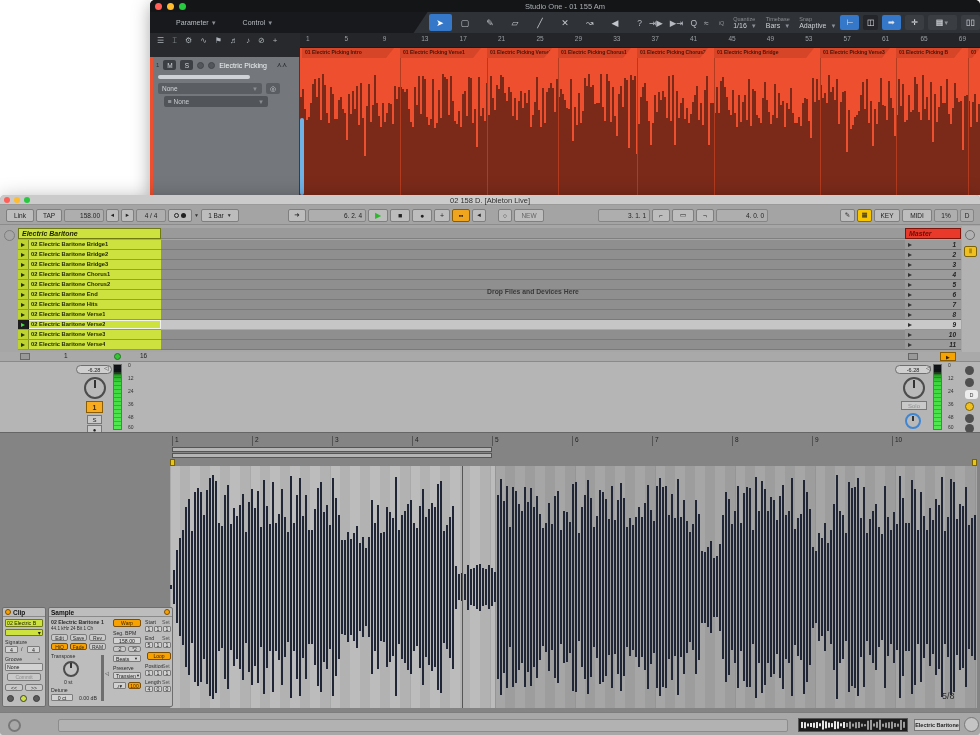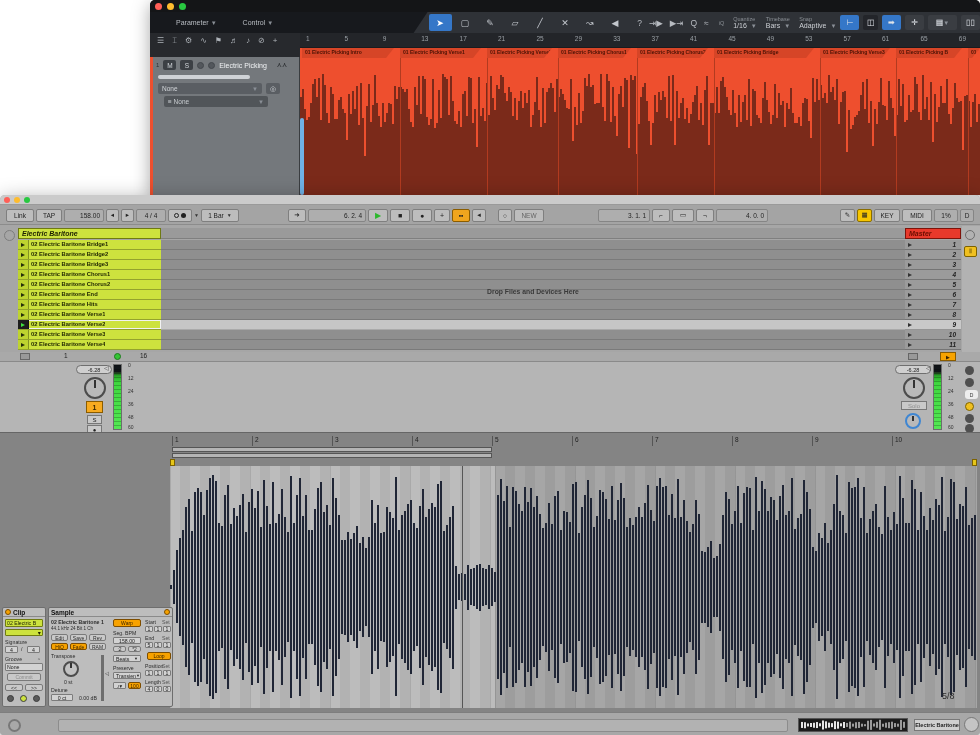--- a/index.html
+++ b/index.html
@@ -145,20 +145,21 @@
 </head>
 <body>
 
 <div id="root">
 
   <div id="so-window">
     <div class="so-titlebar">
       <span class="tl r"></span>
       <span class="tl y"></span>
       <span class="tl g"></span>
+      <span class="so-title">Studio One - 01 155 Am</span>
     </div>
     <div class="so-toolbar">
       <div class="so-menupanel">
         <div class="so-menu">
           <span><span>Parameter</span> <span class="so-caret">▼</span></span>
           <span><span>Control</span> <span class="so-caret">▼</span></span>
         </div>
       </div>
       <span class="so-tool sel">➤</span>
       <span class="so-tool">▢</span>
@@ -625,20 +626,21 @@
         </div>
       <div class="so-bluescroll"></div>
     </div>
   </div>
 
   <div id="live-window">
     <div class="lv-titlebar">
       <span class="tl r"></span>
       <span class="tl y"></span>
       <span class="tl g"></span>
+      <span class="lv-title">02 158 D. [Ableton Live]</span>
     </div>
 
     <div class="lv-ctrlbar">
       <div class="lv-grp" style="left:6px">
         <span class="lvbtn" style="width:28px">Link</span>
         <span class="lvbtn" style="width:26px">TAP</span>
         <span class="lvfield" style="width:40px">158.00</span>
         <span class="lvbtn" style="width:13px">◂</span>
         <span class="lvbtn" style="width:13px">▸</span>
         <span class="lvfield" style="width:30px;justify-content:center">4 / 4</span>

